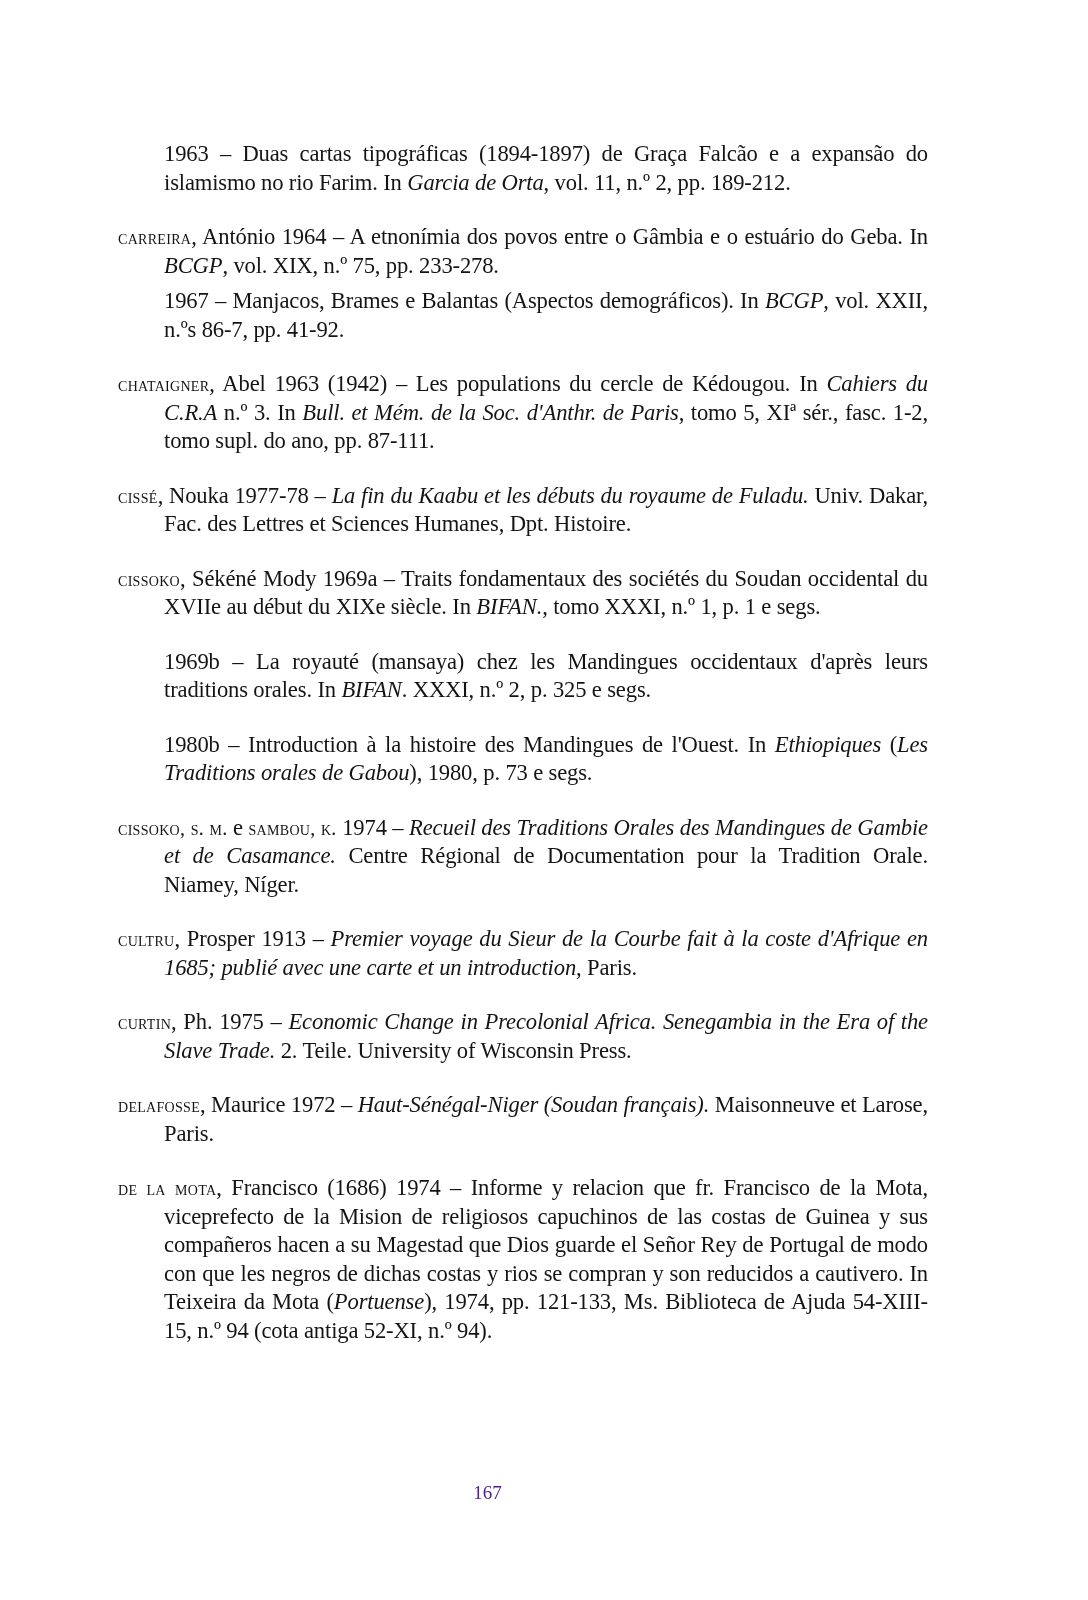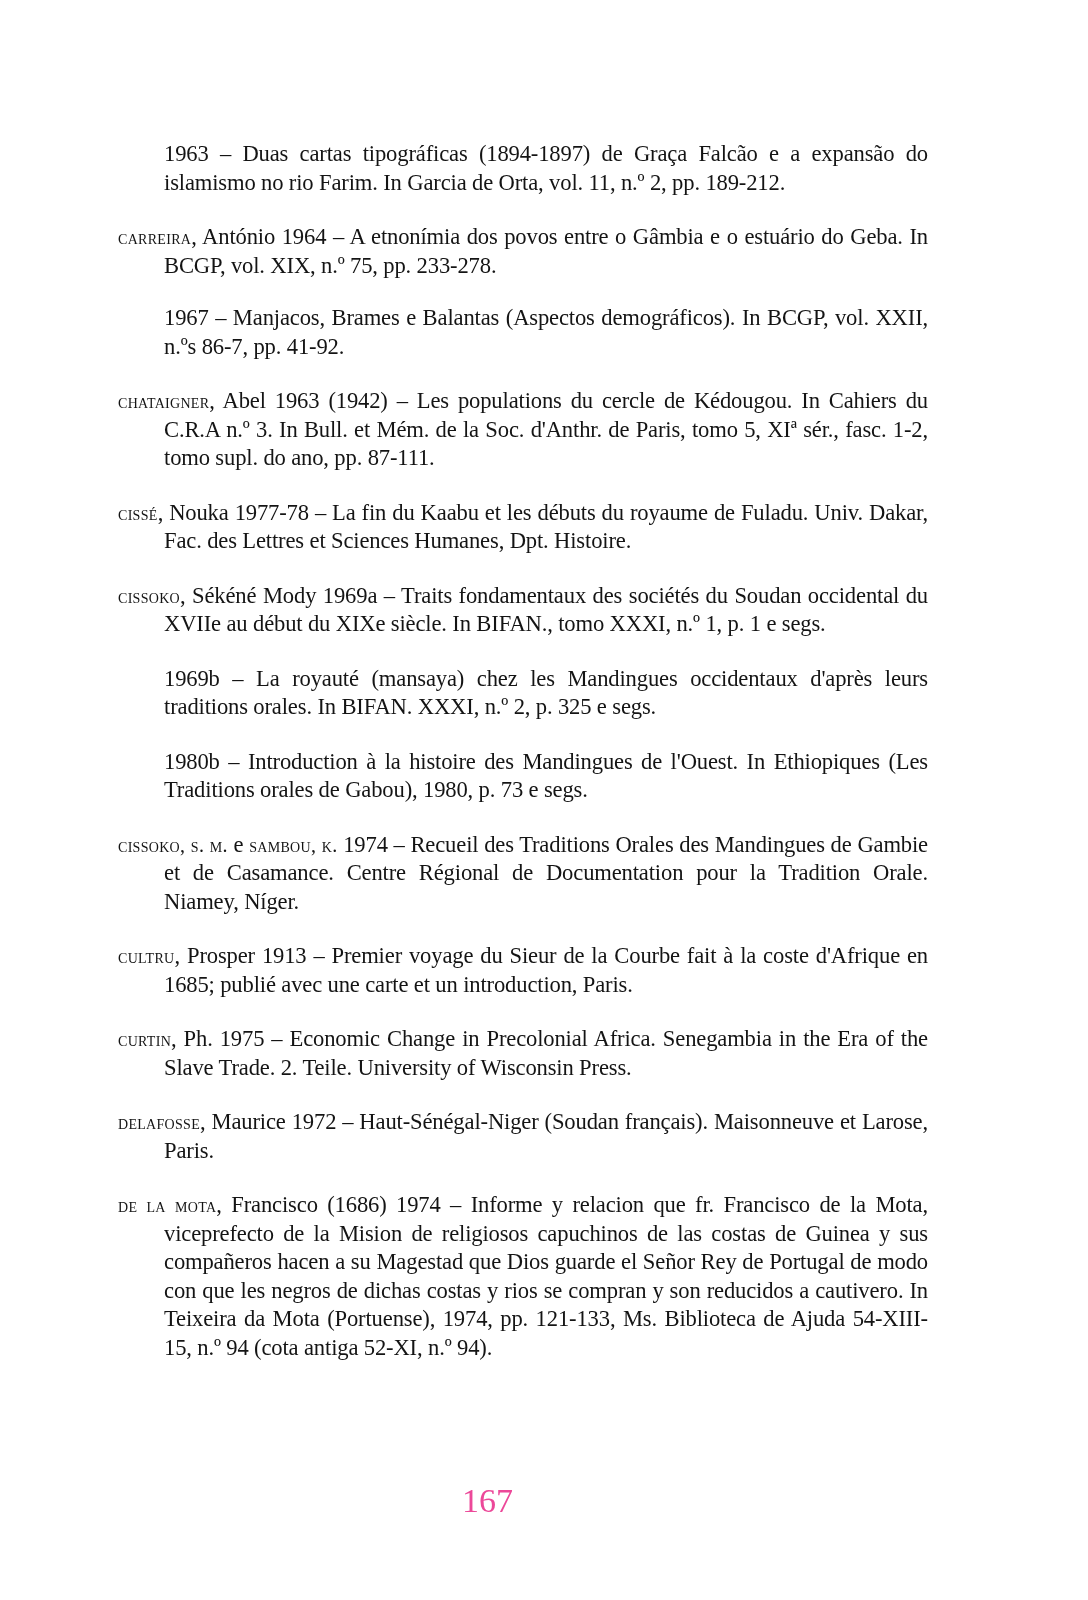--- a/index.html
+++ b/index.html
@@ -39,31 +39,31 @@
       padding-left: 46px;
       text-indent: 0;
     }
     .sc {
       font-variant: small-caps;
       text-transform: lowercase;
       font-size: 20px;
       letter-spacing: 0.3px;
       margin-top: 8px;
     }
-    .it { }
-    .gap-a { margin-top: 24px; }
+    .it { font-style: italic; }
+    .gap-a { margin-top: 7px; }
     .gap-b { margin-top: 26px; }
     .page-number {
       position: absolute;
       left: 0;
       width: 975px;
       top: 1482px;
       text-align: center;
-      font-size: 34px;
-      color: #ec4899;
+      font-size: 19px;
+      color: #4c1d95;
       font-family: "Liberation Serif", "DejaVu Serif", serif;
     }
   </style>
 </head>
 <body>
 
 <div class="page">
   <div class="bib" id="bib">
       <div class="entry cont"><span>1963 – Duas cartas tipográficas (1894-1897) de Graça Falcão e a expansão do islamismo no rio Farim. In </span><span class="it">Garcia de Orta</span><span>, vol. 11, n.º 2, pp. 189-212.</span></div>
       <div class="entry gap-b"><span class="sc">CARREIRA</span><span>, António 1964 – A etnonímia dos povos entre o Gâmbia e o estuário do Geba. In </span><span class="it">BCGP</span><span>, vol. XIX, n.º 75, pp. 233-278.</span></div>

